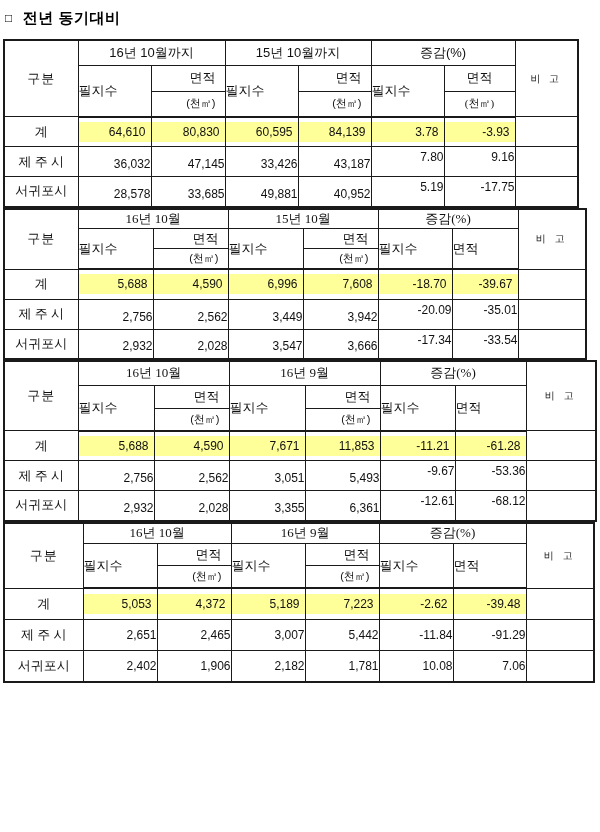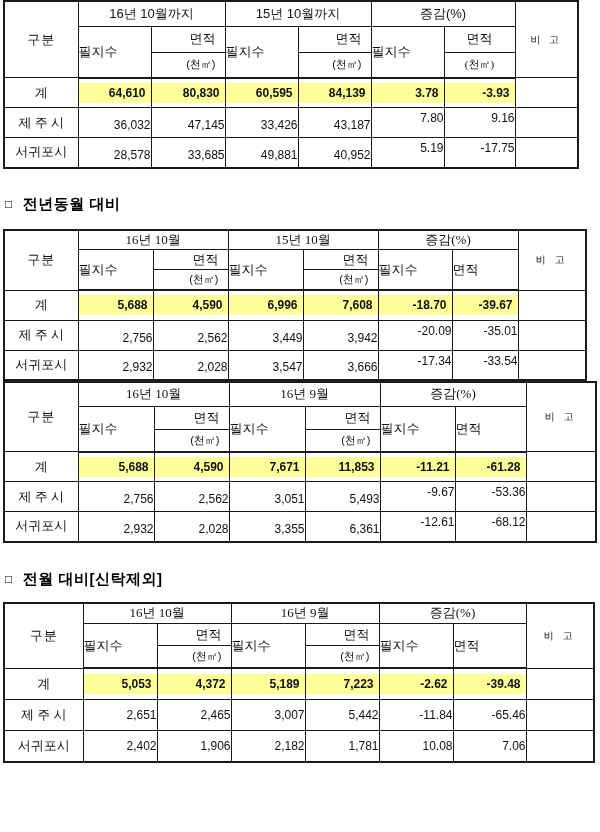--- a/index.html
+++ b/index.html
@@ -27,39 +27,42 @@
   td.split{vertical-align:top;}
   .split .st,.split .sb{display:flex;align-items:center;justify-content:flex-end;padding-right:9px;font-size:13px;}
   .split .st{border-bottom:1px solid #1a1a1a;}
   .split .sb{font-size:11px;}
   td.split.ctr .st,td.split.ctr .sb{justify-content:center;padding-right:0;}
 
   td.lbl{font-family:"Liberation Serif","DejaVu Serif",serif;text-align:center;vertical-align:middle;font-size:13px;}
   td.val{text-align:right;vertical-align:middle;padding-right:10px;font-size:12px;}
   td.val.vb{vertical-align:bottom;padding-bottom:5px;}
   td.val.vt{vertical-align:top;padding-top:3px;}
-  td.hlc{padding:0 5px 0 9px;vertical-align:middle;font-weight:bold;}
+  td.hlc{padding:0 5px 0 9px;vertical-align:middle;}
   .hl{display:block;background:#ffff99;text-align:right;padding:3px 5px 3px 0;font-size:12px;}
 
   table.t0{width:574px;} table.t1{width:582px;} table.t2{width:592px;} table.t3{width:590px;}
   .t0 tr.h1{height:25px;} .t0 tr.h2{height:50px;} .t0 tr.dr{height:30px;}
   .t0 .split .st{height:25px;} .t0 .split .sb{height:24px;}
   .t1 tr.h1{height:20px;} .t1 tr.h2{height:39px;} .t1 tr.dr{height:30px;}
   .t1 .split .st{height:19px;} .t1 .split .sb{height:19px;}
   .t2 tr.h1{height:24px;} .t2 tr.h2{height:44px;} .t2 tr.dr{height:30px;}
   .t2 .split .st{height:22px;} .t2 .split .sb{height:21px;}
   .t3 tr.h1{height:21px;} .t3 tr.h2{height:43px;} .t3 tr.dr{height:31px;} .t3 tr.dr.last{height:32px;}
   .t3 .split .st{height:21px;} .t3 .split .sb{height:21px;}
 </style>
 </head>
 <body>
 
 <div class="page">
 
   <div class="sec0">
+    <div class="title">
+      <span class="bullet">□</span><span>전년 동기대비</span>
+    </div>
     <table class="tbl t0">
       <colgroup>
           <col style="width:74px">
           <col style="width:73px">
           <col style="width:74px">
           <col style="width:73px">
           <col style="width:73px">
           <col style="width:73px">
           <col style="width:71px">
           <col style="width:63px">
@@ -129,23 +132,20 @@
         <td class="val vb">40,952</td>
         <td class="val vt">5.19</td>
         <td class="val vt">-17.75</td>
         <td class="rem"></td>
       </tr>
     </tbody>
       </table>
   </div>
 
   <div class="sec1">
-    <div class="title">
-      <span class="bullet">□</span><span>전년동월 대비</span>
-    </div>
     <table class="tbl t1">
       <colgroup>
           <col style="width:74px">
           <col style="width:75px">
           <col style="width:75px">
           <col style="width:75px">
           <col style="width:75px">
           <col style="width:74px">
           <col style="width:66px">
           <col style="width:68px">
@@ -292,23 +292,20 @@
         <td class="val vb">6,361</td>
         <td class="val vt">-12.61</td>
         <td class="val vt">-68.12</td>
         <td class="rem"></td>
       </tr>
     </tbody>
       </table>
   </div>
 
   <div class="sec3">
-    <div class="title">
-      <span class="bullet">□</span><span>전월 대비[신탁제외]</span>
-    </div>
     <table class="tbl t3">
       <colgroup>
           <col style="width:79px">
           <col style="width:74px">
           <col style="width:74px">
           <col style="width:74px">
           <col style="width:74px">
           <col style="width:74px">
           <col style="width:73px">
           <col style="width:68px">
@@ -357,21 +354,21 @@
             </td>
         <td class="rem"></td>
       </tr>
       <tr class="dr">
         <td class="lbl">제 주 시</td>
         <td class="val">2,651</td>
         <td class="val">2,465</td>
         <td class="val">3,007</td>
         <td class="val">5,442</td>
         <td class="val">-11.84</td>
-        <td class="val">-65.46</td>
+        <td class="val">-91.29</td>
         <td class="rem"></td>
       </tr>
       <tr class="dr last">
         <td class="lbl">서귀포시</td>
         <td class="val">2,402</td>
         <td class="val">1,906</td>
         <td class="val">2,182</td>
         <td class="val">1,781</td>
         <td class="val">10.08</td>
         <td class="val">7.06</td>

